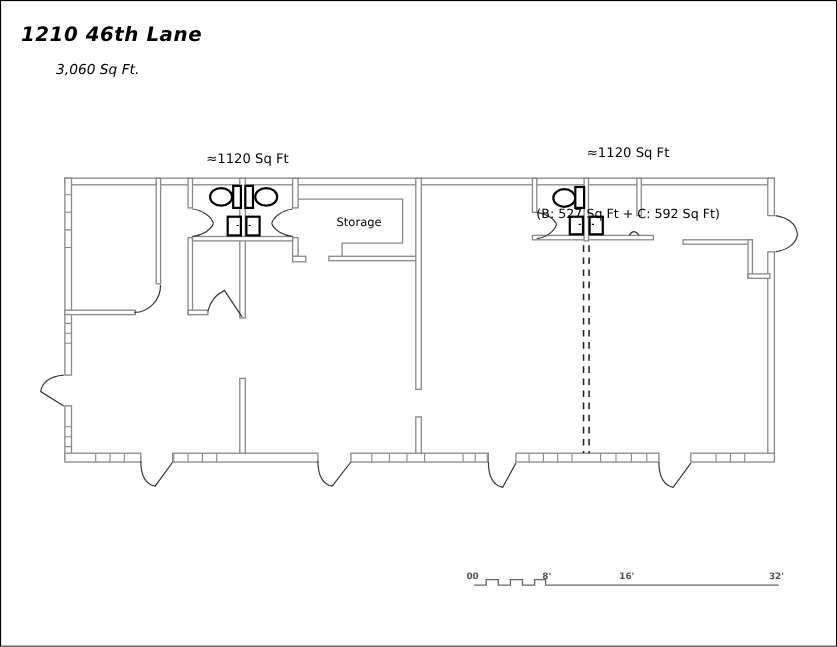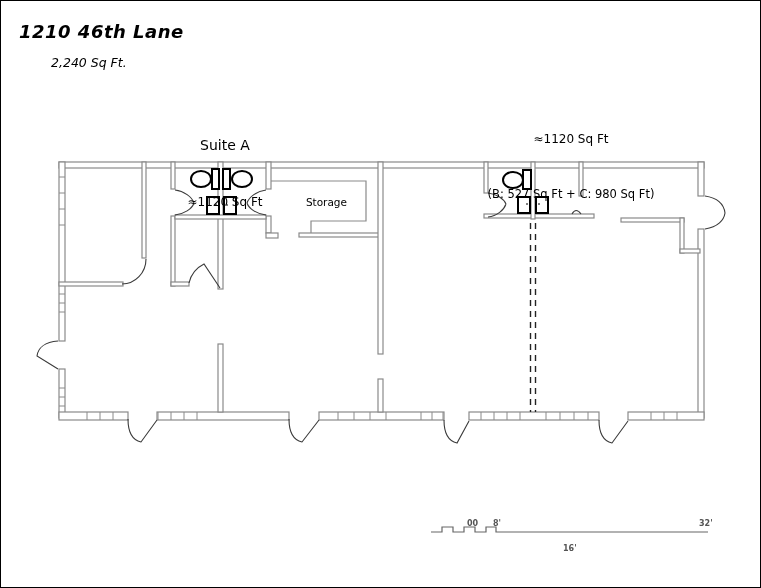--- a/index.html
+++ b/index.html
@@ -163,32 +163,31 @@
         <path d="M537,203 h2" stroke-width="1"></path>
       </g>
     </g>
 
     <g fill="none" stroke="#666666" stroke-width="1.2">
       <path d="M430,531 h11 v-5 h11 v5 h11 v-5 h11 v5 h11 v-5 h10 v5 L707,531"></path>
     </g>
   </svg>
 
   <div class="lbl title">1210 46th Lane</div>
-  <div class="lbl subtitle">2,240 Sq Ft.</div>
+  <div class="lbl subtitle">3,060 Sq Ft.</div>
 
   <div class="lbl suite-a">
-    <div class="l1">Suite A</div>
     <div class="l2">≈1120 Sq Ft</div>
   </div>
 
   <div class="lbl suite-bc">
     <div class="l2">≈1120 Sq Ft</div>
-    <div class="l3">(B: 527 Sq Ft + C: 980 Sq Ft)</div>
+    <div class="l3">(B: 527 Sq Ft + C: 592 Sq Ft)</div>
   </div>
 
   <div class="lbl storage">Storage</div>
 
-  <div class="lbl scale-lbl" style="left:423px;top:518px;margin-left:43px;">00</div>
+  <div class="lbl scale-lbl" style="left:423px;top:518px;">00</div>
   <div class="lbl scale-lbl" style="left:492px;top:518px;">8'</div>
-  <div class="lbl scale-lbl" style="left:562px;top:518px;margin-top:25px;">16'</div>
+  <div class="lbl scale-lbl" style="left:562px;top:518px;">16'</div>
   <div class="lbl scale-lbl" style="left:698px;top:518px;text-align:center;">32'</div>
 
 </div>
 
 </body></html>

